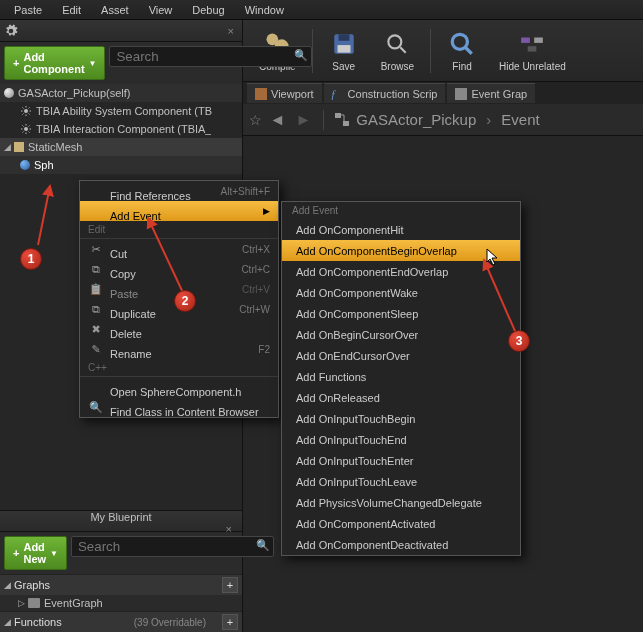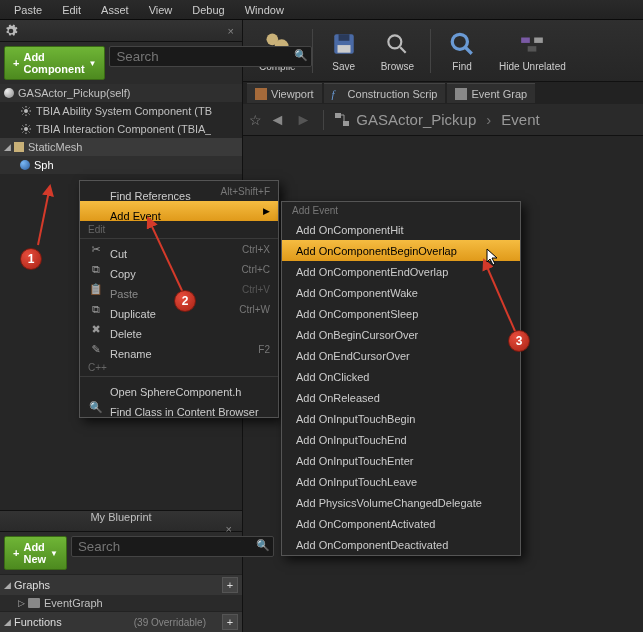--- a/index.html
+++ b/index.html
@@ -346,21 +346,21 @@
 <div class="submenu" style="left:281px; top:201px;">
   <div class="sub-hdr">Add Event</div>
   <div id="submenu-items">
       <div class="sub-item">Add OnComponentHit</div>
       <div class="sub-item highlight">Add OnComponentBeginOverlap</div>
       <div class="sub-item">Add OnComponentEndOverlap</div>
       <div class="sub-item">Add OnComponentWake</div>
       <div class="sub-item">Add OnComponentSleep</div>
       <div class="sub-item">Add OnBeginCursorOver</div>
       <div class="sub-item">Add OnEndCursorOver</div>
-      <div class="sub-item">Add OnClicked</div>
+      <div class="sub-item">Add Functions</div>
       <div class="sub-item">Add OnReleased</div>
       <div class="sub-item">Add OnInputTouchBegin</div>
       <div class="sub-item">Add OnInputTouchEnd</div>
       <div class="sub-item">Add OnInputTouchEnter</div>
       <div class="sub-item">Add OnInputTouchLeave</div>
       <div class="sub-item">Add PhysicsVolumeChangedDelegate</div>
       <div class="sub-item">Add OnComponentActivated</div>
       <div class="sub-item">Add OnComponentDeactivated</div>
     </div>
 </div>

